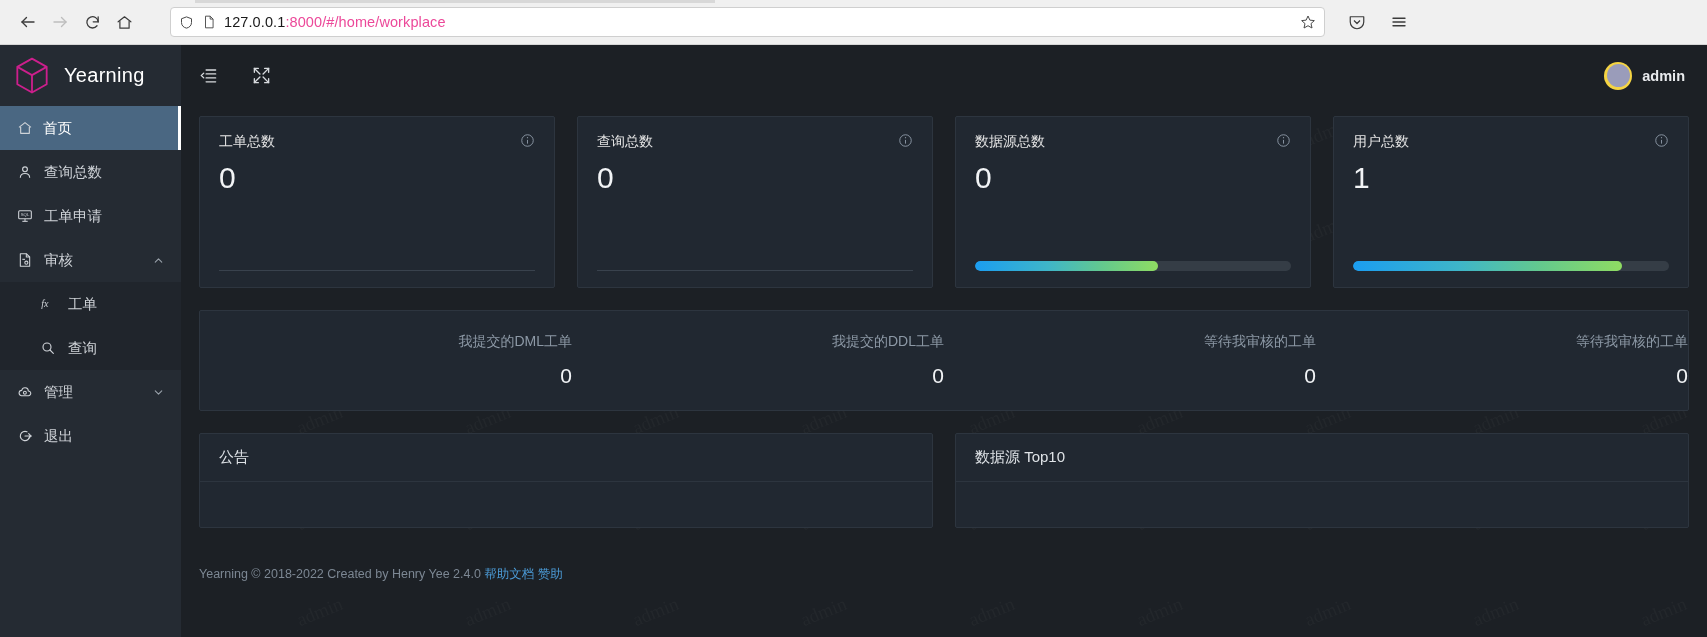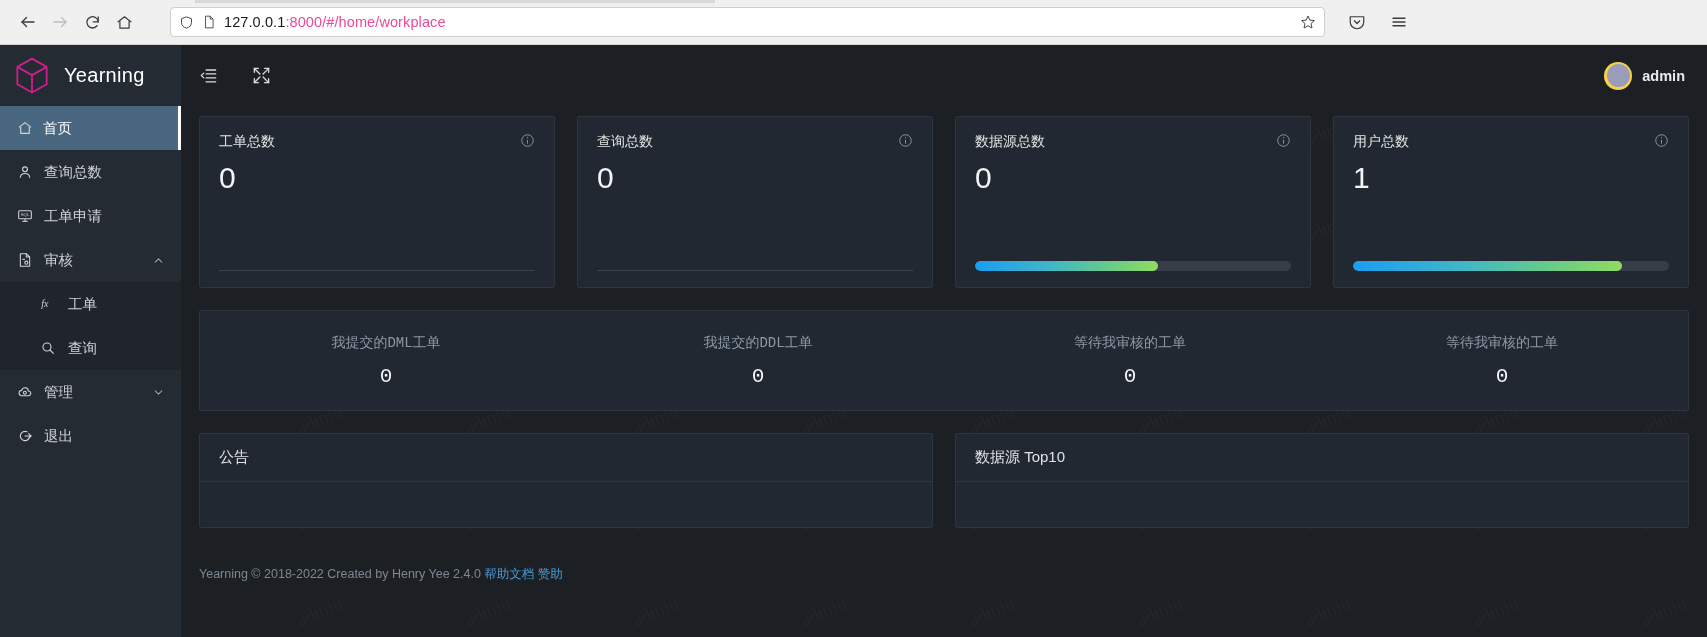--- a/index.html
+++ b/index.html
@@ -245,22 +245,21 @@
 
   
   .counter-card {
     margin-top: 22px;
     height: 101px;
     display: flex;
     align-items: center;
   }
   .counter {
     flex: 1;
-    text-align: center;
-    font-family: Liberation Mono, monospace;
+    text-align: right;
   }
   .counter-label { color: #8d99a6; font-size: 14px; }
   .counter-value { color: #f2f4f6; font-size: 21px; font-weight: 300; margin-top: 13px; }
 
   
   .panel-row {
     margin-top: 22px;
     display: flex;
     gap: 22px;
   }

